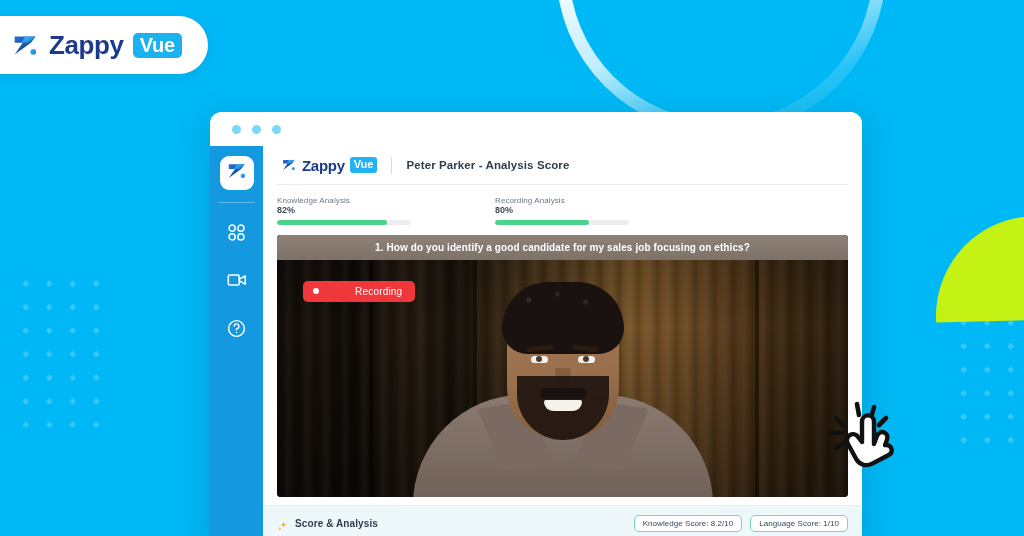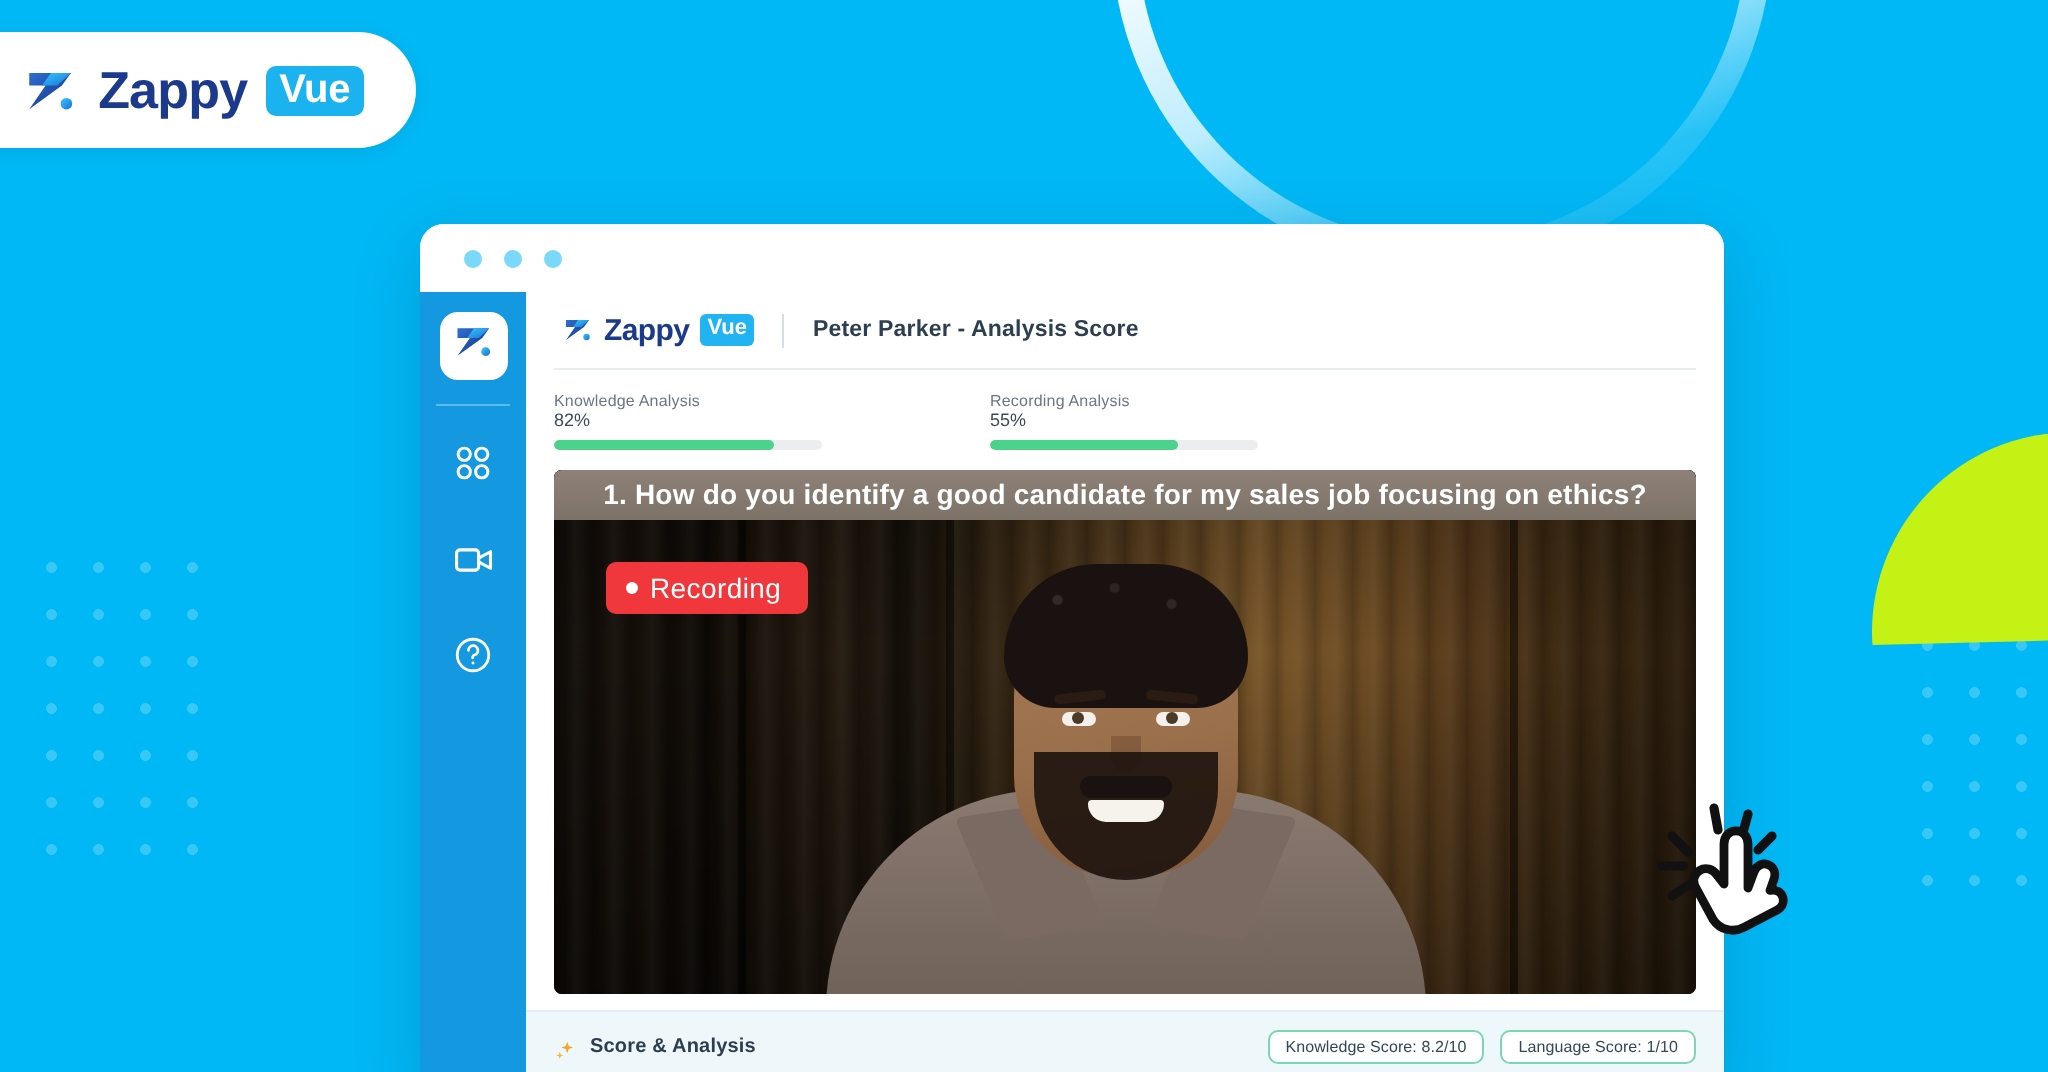--- a/index.html
+++ b/index.html
@@ -115,21 +115,21 @@
   }
   .hdr-div { width:1px; height:17px; background:#d6dde6; }
   .hdr-title { font-size:11.5px; color:#2c3e50; font-weight:bold; letter-spacing:0.1px; }
   .hdr-rule { height:1px; background:#e8edf2; margin:0 14px; }
 
   
   .prow { display:flex; padding:11px 14px 10px 14px; gap:84px; }
   .pitem { width:134px; }
   .plabel { display:flex; justify-content:space-between; align-items:baseline; margin-bottom:5px;flex-direction:column; }
   .pname { font-size:8px; color:#6b7786; letter-spacing:0.1px; }
-  .pval { font-size:9px; color:#3d4a58; font-weight:normal; }
+  .pval { font-size:9px; color:#3d4a58; font-weight:bold; }
   .ptrack { height:4.5px; background:#ebedef; border-radius:3px; overflow:hidden; }
   .pfill { height:100%; background:#4bd28b; border-radius:3px; }
 
   
   .video {
     position:relative; margin:0 14px; height:262px;
     border-radius:4px; overflow:hidden;
     background:#2b1d12;
   }
   .vwood {
@@ -149,31 +149,31 @@
       linear-gradient(180deg, rgba(0,0,0,0.25), rgba(0,0,0,0) 35%, rgba(0,0,0,0.4));
   }
   .vstrip { position:absolute; top:0; bottom:0; width:4px; background:rgba(0,0,0,0.45); }
 
   .qbar {
     position:absolute; left:0; right:0; top:0; height:25px;
     background:linear-gradient(180deg,#8e8278 0%, #7d7268 100%);
     display:flex; align-items:center; justify-content:center;
     z-index:4;
   }
-  .qtext { font-size:14px; color:#ffffff; font-weight:bold; letter-spacing:0.1px; }
+  .qtext { font-size:10px; color:#ffffff; font-weight:bold; letter-spacing:0.1px; }
 
   .rec {
     position:absolute; left:26px; top:46px;
     background:#f0383c; border-radius:5px;
     padding:5px 13px 5px 10px;
     display:flex; align-items:center; gap:6px;
     z-index:4;
   }
   .recdot { width:6px; height:6px; border-radius:50%; background:#fff; }
-  .rectxt { font-size:14px; color:#fff; letter-spacing:0.2px; }
+  .rectxt { font-size:10px; color:#fff; letter-spacing:0.2px;margin-left:30px; }
 
   
   .person { position:absolute; left:0; right:0; bottom:0; top:25px; z-index:2; }
   .p-shoulders {
     position:absolute; left:50%; bottom:-8px; transform:translateX(-50%);
     width:300px; height:110px;
     background:linear-gradient(180deg,#8a7a70,#6f6058);
     border-radius:140px 140px 0 0;
   }
   .p-collar-l, .p-collar-r {
@@ -379,21 +379,21 @@
             <span class="pname">Knowledge Analysis</span>
             <span class="pval">82%</span>
           </div>
           <div class="ptrack">
             <div class="pfill" style="width: 82%;"></div>
           </div>
         </div>
         <div class="pitem">
           <div class="plabel">
             <span class="pname">Recording Analysis</span>
-            <span class="pval">55%</span>
+            <span class="pval">80%</span>
           </div>
           <div class="ptrack">
             <div class="pfill" style="width: 70%;"></div>
           </div>
         </div>
       </div>
 
       <div class="video">
         <div class="vwood"></div>
         <div class="vstrip" style="left:92px"></div>

